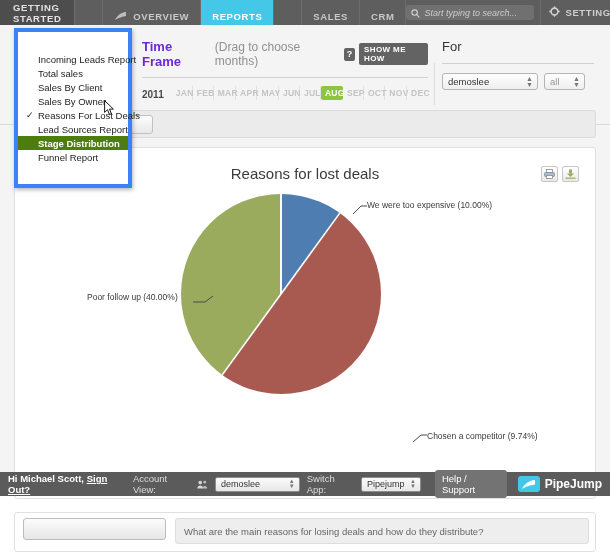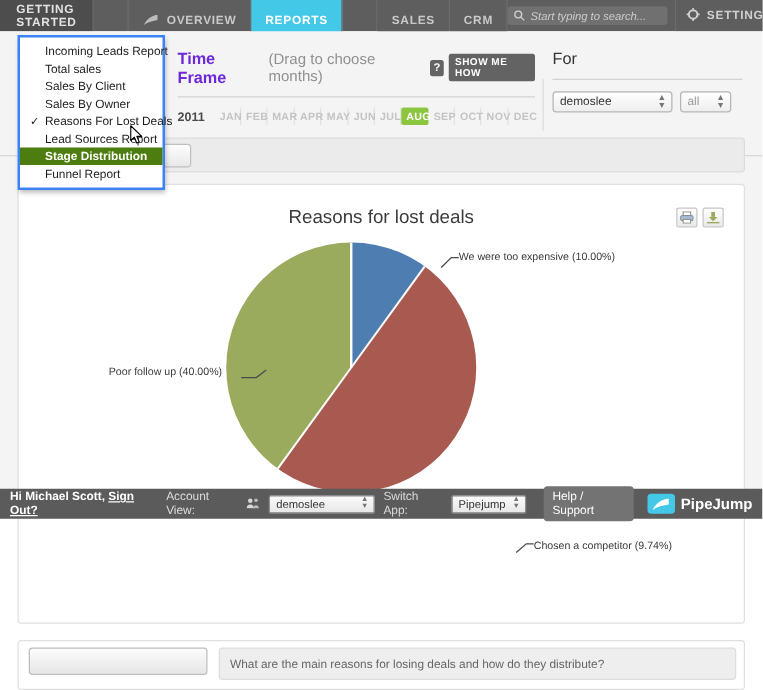--- a/index.html
+++ b/index.html
@@ -2,21 +2,21 @@
 <html><head>
 <meta charset="utf-8">
 <style>
   * { box-sizing: border-box; margin: 0; padding: 0; }
   html, body {
     width: 610px; height: 552px;
     overflow: hidden;
     font-family: "Liberation Sans", sans-serif;
     background: #ffffff;
   }
-  #app { position: relative; width: 610px; height: 415px; background: #f4f4f4; }
+  #app { position: relative; width: 610px; height: 496px; background: #f4f4f4; }
 
   
   .topnav {
     position: absolute; top: 0; left: 0; width: 610px; height: 25px;
     background: #5e5e5e; display: flex; align-items: stretch;
   }
   .nav-tab {
     display: flex; align-items: center; padding: 16px 11px;
     font-size: 9.5px; font-weight: bold; letter-spacing: 0.6px;
     color: #c9c9c9; text-transform: uppercase;
@@ -211,23 +211,23 @@
   .brand { display: flex; align-items: center; gap: 5px; margin-left: 4px; }
   .brand-mark {
     width: 22px; height: 16px; background: #44c8e8; border-radius: 3px;
     display: flex; align-items: center; justify-content: center;
   }
   .brand-name { font-size: 12px; font-weight: bold; color: #ffffff; }
 
   
   .menu {
     position: absolute; top: 28px; left: 14px; width: 118px;
-    background: #ffffff; border: 2px solid #3b82f6;
+    background: #ffffff; border: 4px solid #3b82f6;
     box-shadow: 1px 2px 4px rgba(0,0,0,0.28); z-index: 50;
-    padding: 4px 0;
+    padding: 20px 0;
   }
   .menu-item {
     position: relative; font-size: 9.5px; color: #1d1d1d;
     padding: 1.5px 4px 1.5px 20px; white-space: nowrap;
   }
   .menu-item.checked::before {
     content: "\2713"; position: absolute; left: 8px; top: 1.5px;
     font-size: 9px; color: #1d1d1d;
   }
   .menu-item.selected { background: #4d7c0f; color: #ffffff; font-weight: bold; }

